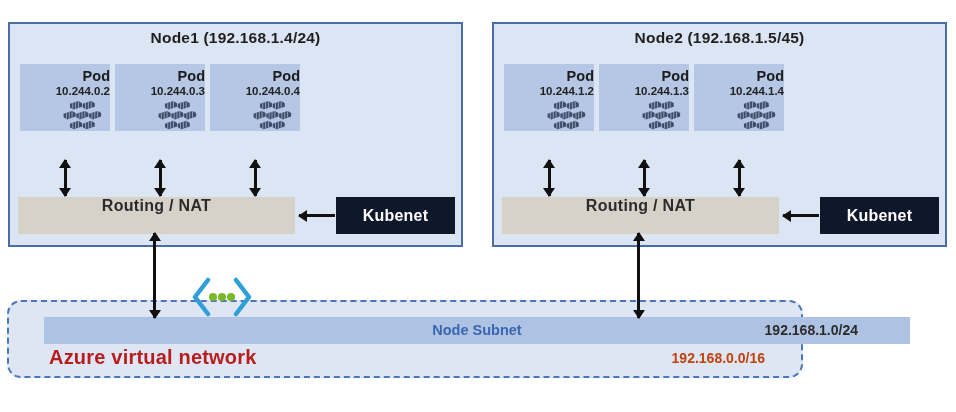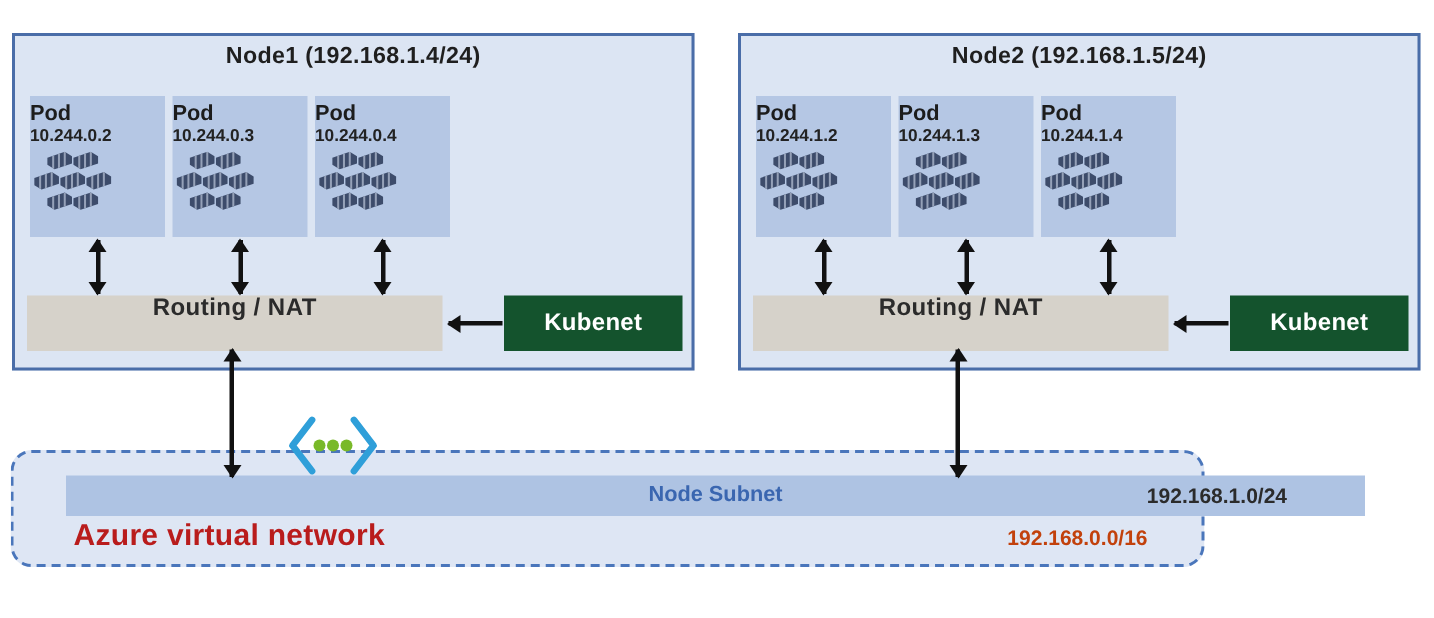--- a/index.html
+++ b/index.html
@@ -10,33 +10,33 @@
   
   .node{
     position:absolute;top:22px;width:455px;height:225px;box-sizing:border-box;
     background:#dce5f3;border:2px solid #4a6da8;padding-left:48px;
   }
   .node-title{
     position:absolute;top:5px;left:0;width:100%;text-align:center;
     font-size:15.5px;font-weight:600;color:#1f1f1f;letter-spacing:.2px;
   }
   .pod{
-    position:absolute;top:40px;width:90px;height:94px;background:#b5c7e4;
-    display:flex;flex-direction:column;align-items:flex-start;
+    position:absolute;top:40px;width:90px;height:67px;background:#b5c7e4;
+    display:flex;flex-direction:column;align-items:flex-end;
   }
   .pod-label{font-size:14.5px;font-weight:700;color:#1c1c1c;margin-top:5px;line-height:1.05;}
   .pod-ip{font-size:11.5px;font-weight:600;color:#222;margin-top:1px;}
   .pod-icon{margin-top:4px;}
   .routing-bar{
     position:absolute;left:8px;top:173px;width:277px;height:37px;background:#d6d2ca;
     display:flex;align-items:flex-start;justify-content:center;
   }
   .routing-label{font-size:16px;font-weight:600;color:#2b2b2b;letter-spacing:.3px;}
   .kubenet-box{
-    position:absolute;left:326px;top:173px;width:119px;height:37px;background:#14532d;
+    position:absolute;left:326px;top:173px;width:119px;height:37px;background:#0f172a;
     display:flex;align-items:center;justify-content:center;
   }
   .kubenet-label{font-size:16px;font-weight:700;color:#ffffff;letter-spacing:.2px;}
   
   .varrow{position:absolute;width:3px;background:#111;z-index:5;}
   .varrow::before{
     content:"";position:absolute;top:-1px;left:-4.5px;width:0;height:0;
     border-left:6px solid transparent;border-right:6px solid transparent;border-bottom:9px solid #111;
   }
   .varrow::after{
@@ -137,21 +137,21 @@
     <div class="routing-bar">
       <span class="routing-label">Routing / NAT</span>
     </div>
     <div class="harrow kubenet-arrow"></div>
     <div class="kubenet-box">
       <span class="kubenet-label">Kubenet</span>
     </div>
   </div>
 
   <div class="node" style="left:492px">
-    <div class="node-title">Node2 (192.168.1.5/24)</div>
+    <div class="node-title">Node2 (192.168.1.5/45)</div>
 
     <div class="pod" style="left:10px">
       <div class="pod-label">Pod</div>
       <div class="pod-ip">10.244.1.2</div>
       <svg class="pod-icon" width="56" height="41" viewBox="0 0 58 42">
           <use href="#podicon"></use>
         </svg>
     </div>
     <div class="pod" style="left:105px">
       <div class="pod-label">Pod</div>

